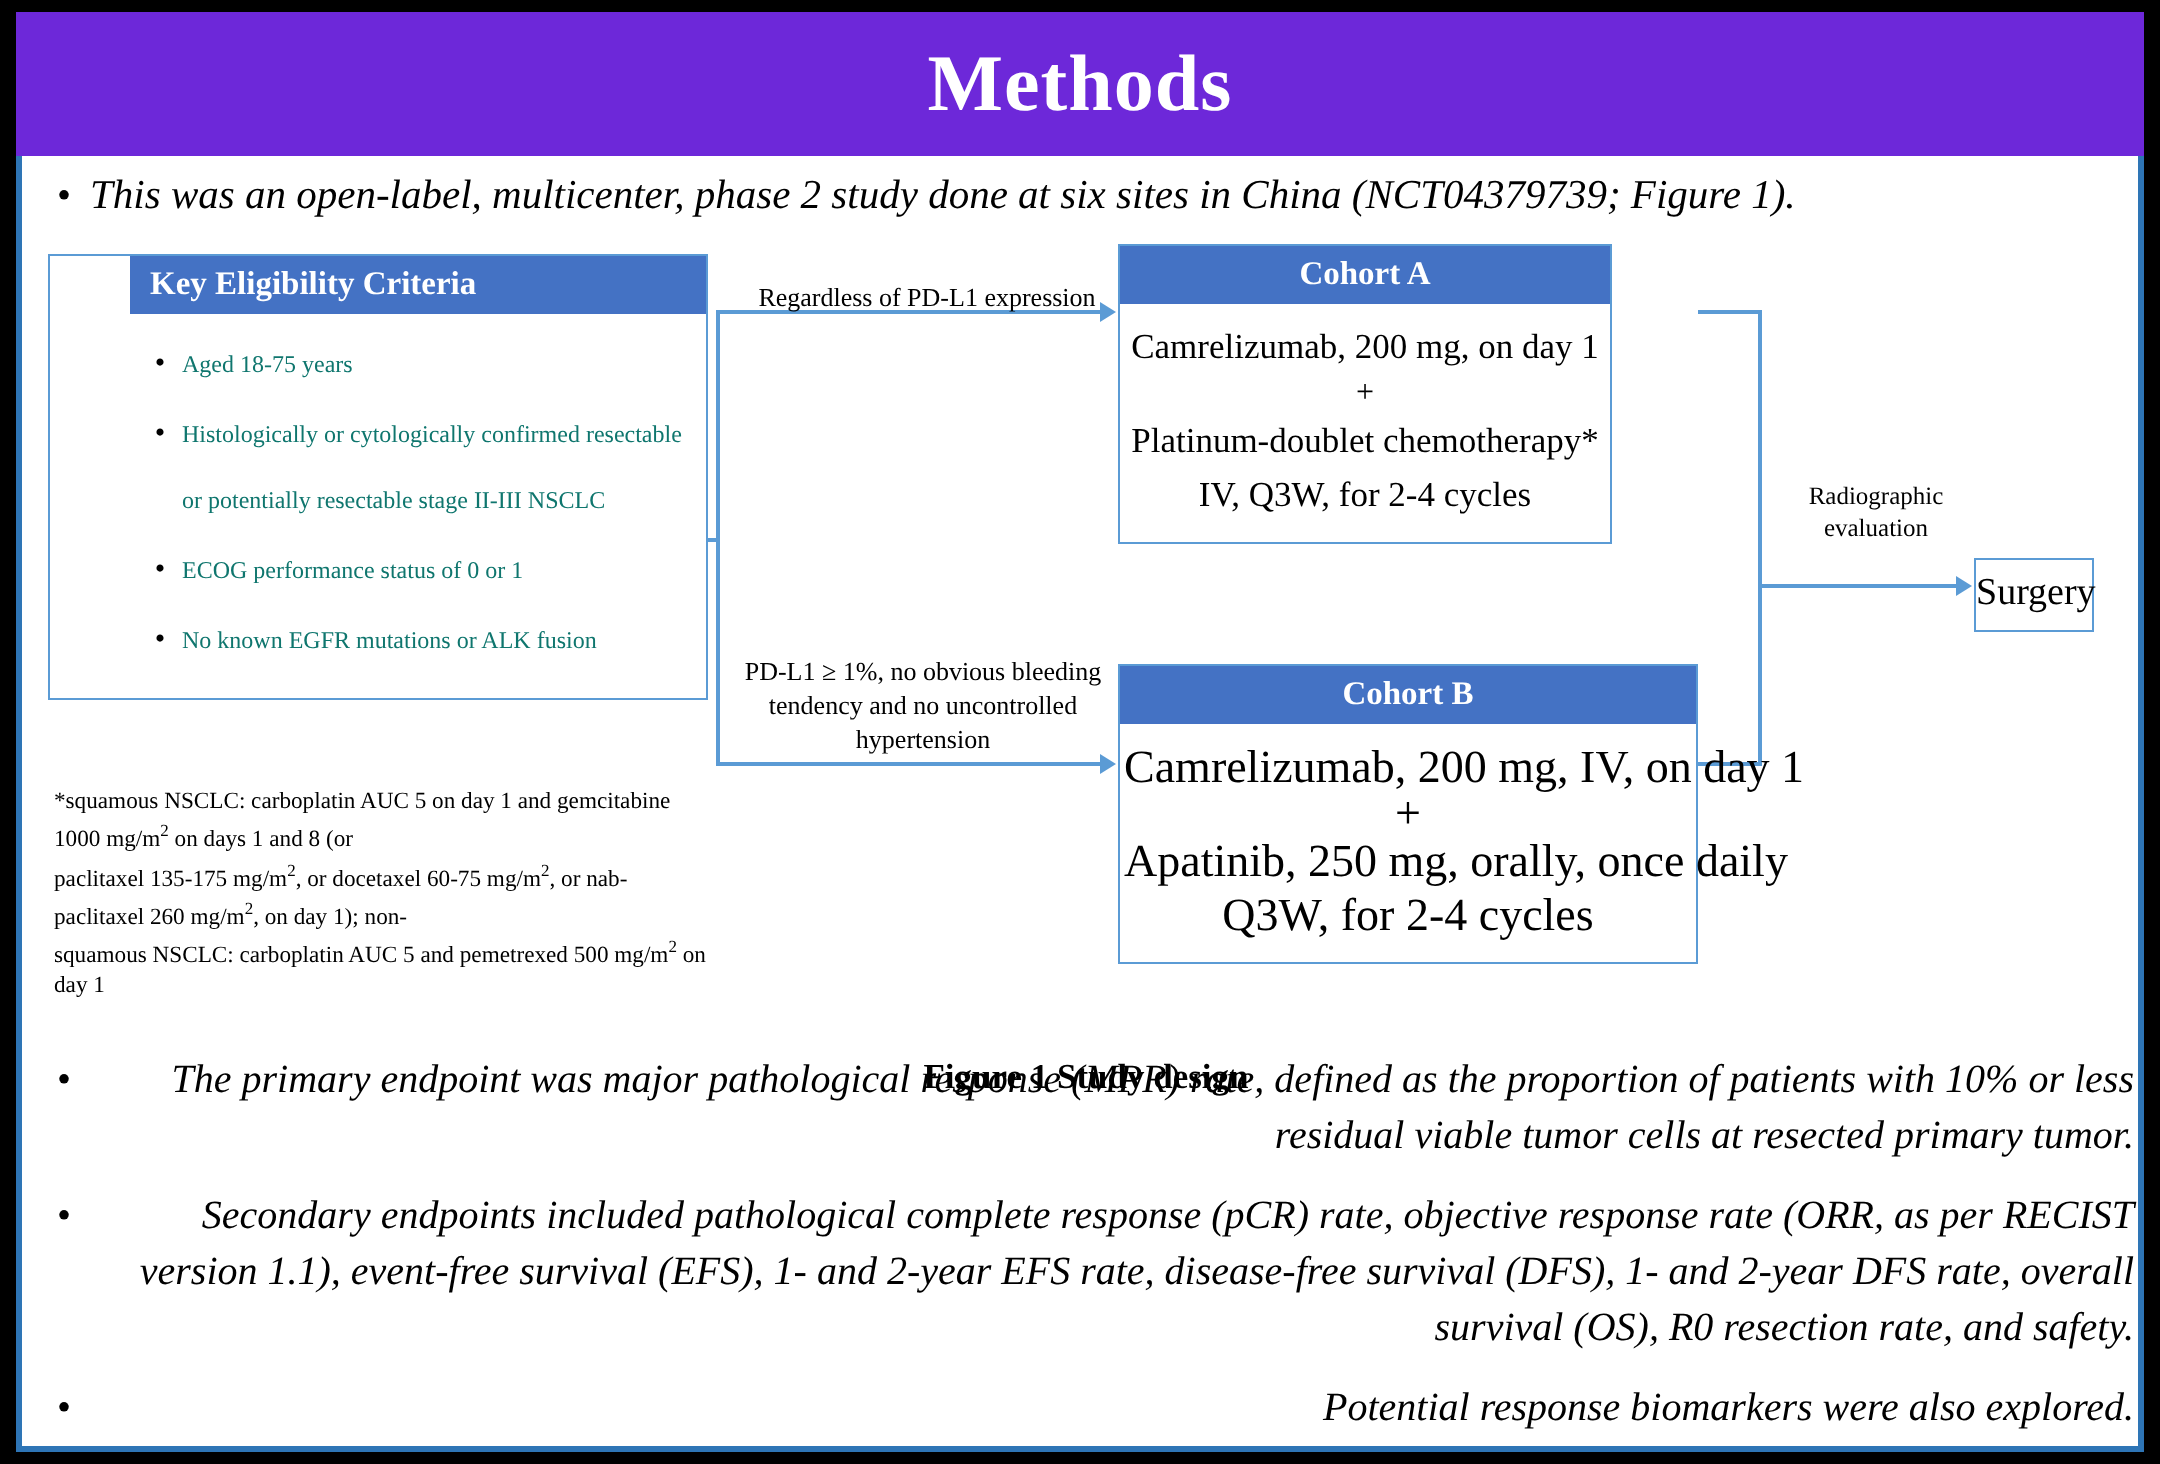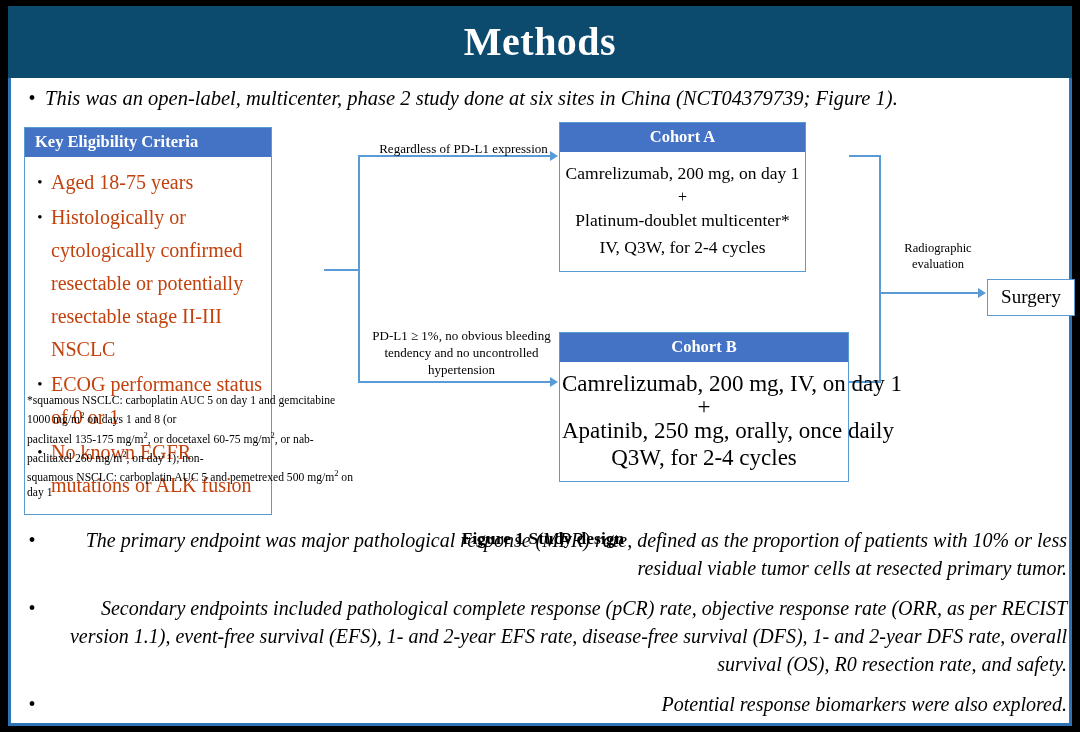--- a/index.html
+++ b/index.html
@@ -27,21 +27,21 @@
     border: 3px solid #2E75B6;
     border-top: none;
   }
 
   
   .title-banner {
     position: absolute;
     left: -3px; top: 0;
     width: calc(100% + 6px);
     height: 72px;
-    background: #0c4a6e;
+    background: #6d28d9;
     display: flex;
     align-items: center;
     justify-content: center;
   }
   .title-banner .title-text {
     color: #ffffff;
     font-size: 40px;
     font-weight: bold;
     letter-spacing: 0.5px;
     line-height: 1;
@@ -118,40 +118,40 @@
   .panel-head.left-head {
     text-align: left;
     padding-left: 10px;
     font-size: 16.5px;
   }
   .panel-body {
     padding: 6px 8px 8px 8px;
   }
 
   
-  #elig-box { left: 13px; top: 5px; width: 248px; }
+  #elig-box { left: 13px; top: 5px; width: 330px; padding-left: 40px; }
   #elig-box .panel-body { padding: 9px 6px 10px 4px; }
   .elig-item {
     display: flex;
     align-items: flex-start;
     margin-bottom: 2px;
   }
   .elig-dot {
     flex: 0 0 auto;
     width: 22px;
     text-align: center;
     font-size: 15px;
     line-height: 33px;
     color: #000;
   }
   .elig-txt {
     flex: 1 1 auto;
-    font-size: 20px;
+    font-size: 12px;
     line-height: 33px;
-    color: #c2410c;
+    color: #0f766e;
   }
 
   #footnote {
     position: absolute;
     left: 16px; top: 272px;
     width: 330px;
     font-size: 11.6px;
     line-height: 14.5px;
     color: #000;
     text-align: left;
@@ -180,21 +180,21 @@
     text-align: center;
     color: #000;
   }
   #label-top { left: 355px; top: 18px; width: 195px; }
   #label-bottom { left: 348px; top: 205px; width: 205px; }
   #label-radio { left: 872px; top: 118px; width: 110px; font-size: 12.5px; line-height: 16px; text-align: center; }
 
   #surgery-box {
     position: absolute;
     left: 976px; top: 157px;
-    width: 88px;
+    width: 60px;
     border: 1px solid #5B9BD5;
     background: #ffffff;
     text-align: center;
     font-size: 19px;
     line-height: 1;
     padding: 7px 0 9px 0;
     color: #000;
   }
 
   #fig-caption {
@@ -277,21 +277,21 @@
         </div>
 
         <div id="label-top" class="edge-label">Regardless of PD-L1 expression</div>
         <div id="label-bottom" class="edge-label">PD-L1 ≥ 1%, no obvious bleeding tendency and no uncontrolled hypertension</div>
 
         <div id="cohort-a" class="panel">
           <div class="panel-head">Cohort A</div>
           <div class="panel-body">
             <div class="cohort-line">Camrelizumab, 200 mg, on day 1</div>
             <div class="cohort-line plus">+</div>
-            <div class="cohort-line">Platinum-doublet multicenter*</div>
+            <div class="cohort-line">Platinum-doublet chemotherapy*</div>
             <div class="cohort-line">IV, Q3W, for 2-4 cycles</div>
           </div>
         </div>
 
         <div id="cohort-b" class="panel">
           <div class="panel-head">Cohort B</div>
           <div class="panel-body">
             <div class="cohort-line">Camrelizumab, 200 mg, IV, on day 1</div>
             <div class="cohort-line plus">+</div>
             <div class="cohort-line">Apatinib, 250 mg, orally, once daily</div>

